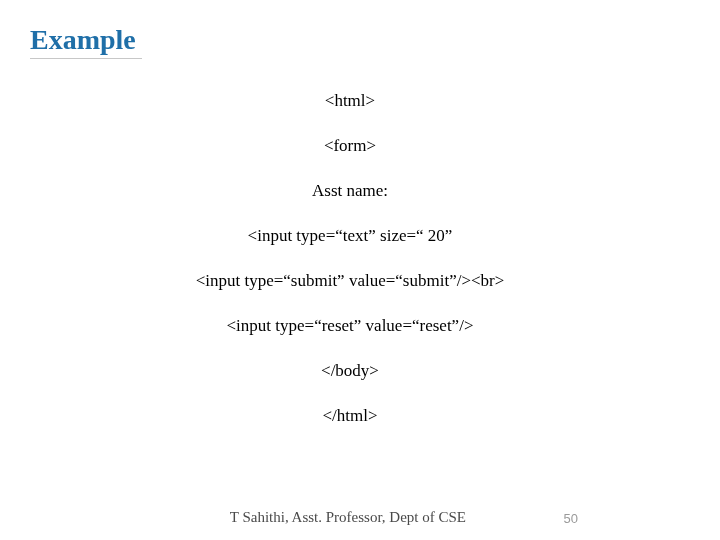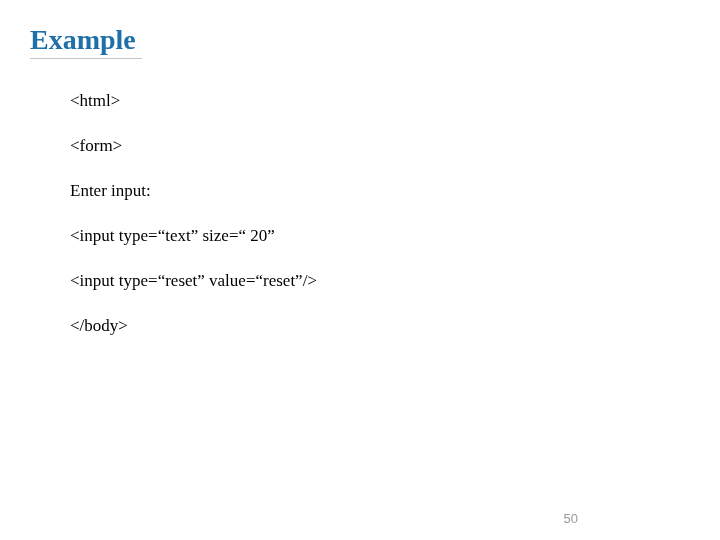--- a/index.html
+++ b/index.html
@@ -10,20 +10,21 @@
     background: #ffffff;
     font-family: "Times New Roman", Times, serif;
     position: relative;
     overflow: hidden;
   }
   .slide {
     width: 606px;
     height: 540px;
     position: relative;
     box-sizing: border-box;
+    text-align: center;
   }
   .title {
     position: absolute;
     top: 24px;
     left: 30px;
     font-size: 28px;
     font-weight: bold;
     color: #1f6fa8;
     border-bottom: 1px solid #c7c7c7;
     padding-bottom: 2px;
@@ -63,21 +64,24 @@
 </head>
 <body>
 
 <div class="slide">
 
   <div class="title">Example</div>
 
   <div class="content">
     <p>&lt;html&gt;</p>
     <p>&lt;form&gt;</p>
-    <p>Enter input:</p>
+    <p>Asst name:</p>
     <p>&lt;input type=“text” size=“ 20”</p>
+    <p>&lt;input type=“submit” value=“submit”/&gt;&lt;br&gt;</p>
     <p>&lt;input type=“reset” value=“reset”/&gt;</p>
     <p>&lt;/body&gt;</p>
+    <p>&lt;/html&gt;</p>
   </div>
 
+  <div class="footer-name">T Sahithi, Asst. Professor, Dept of CSE</div>
   <div class="pagenum">50</div>
 
 </div>
 
 </body></html>

